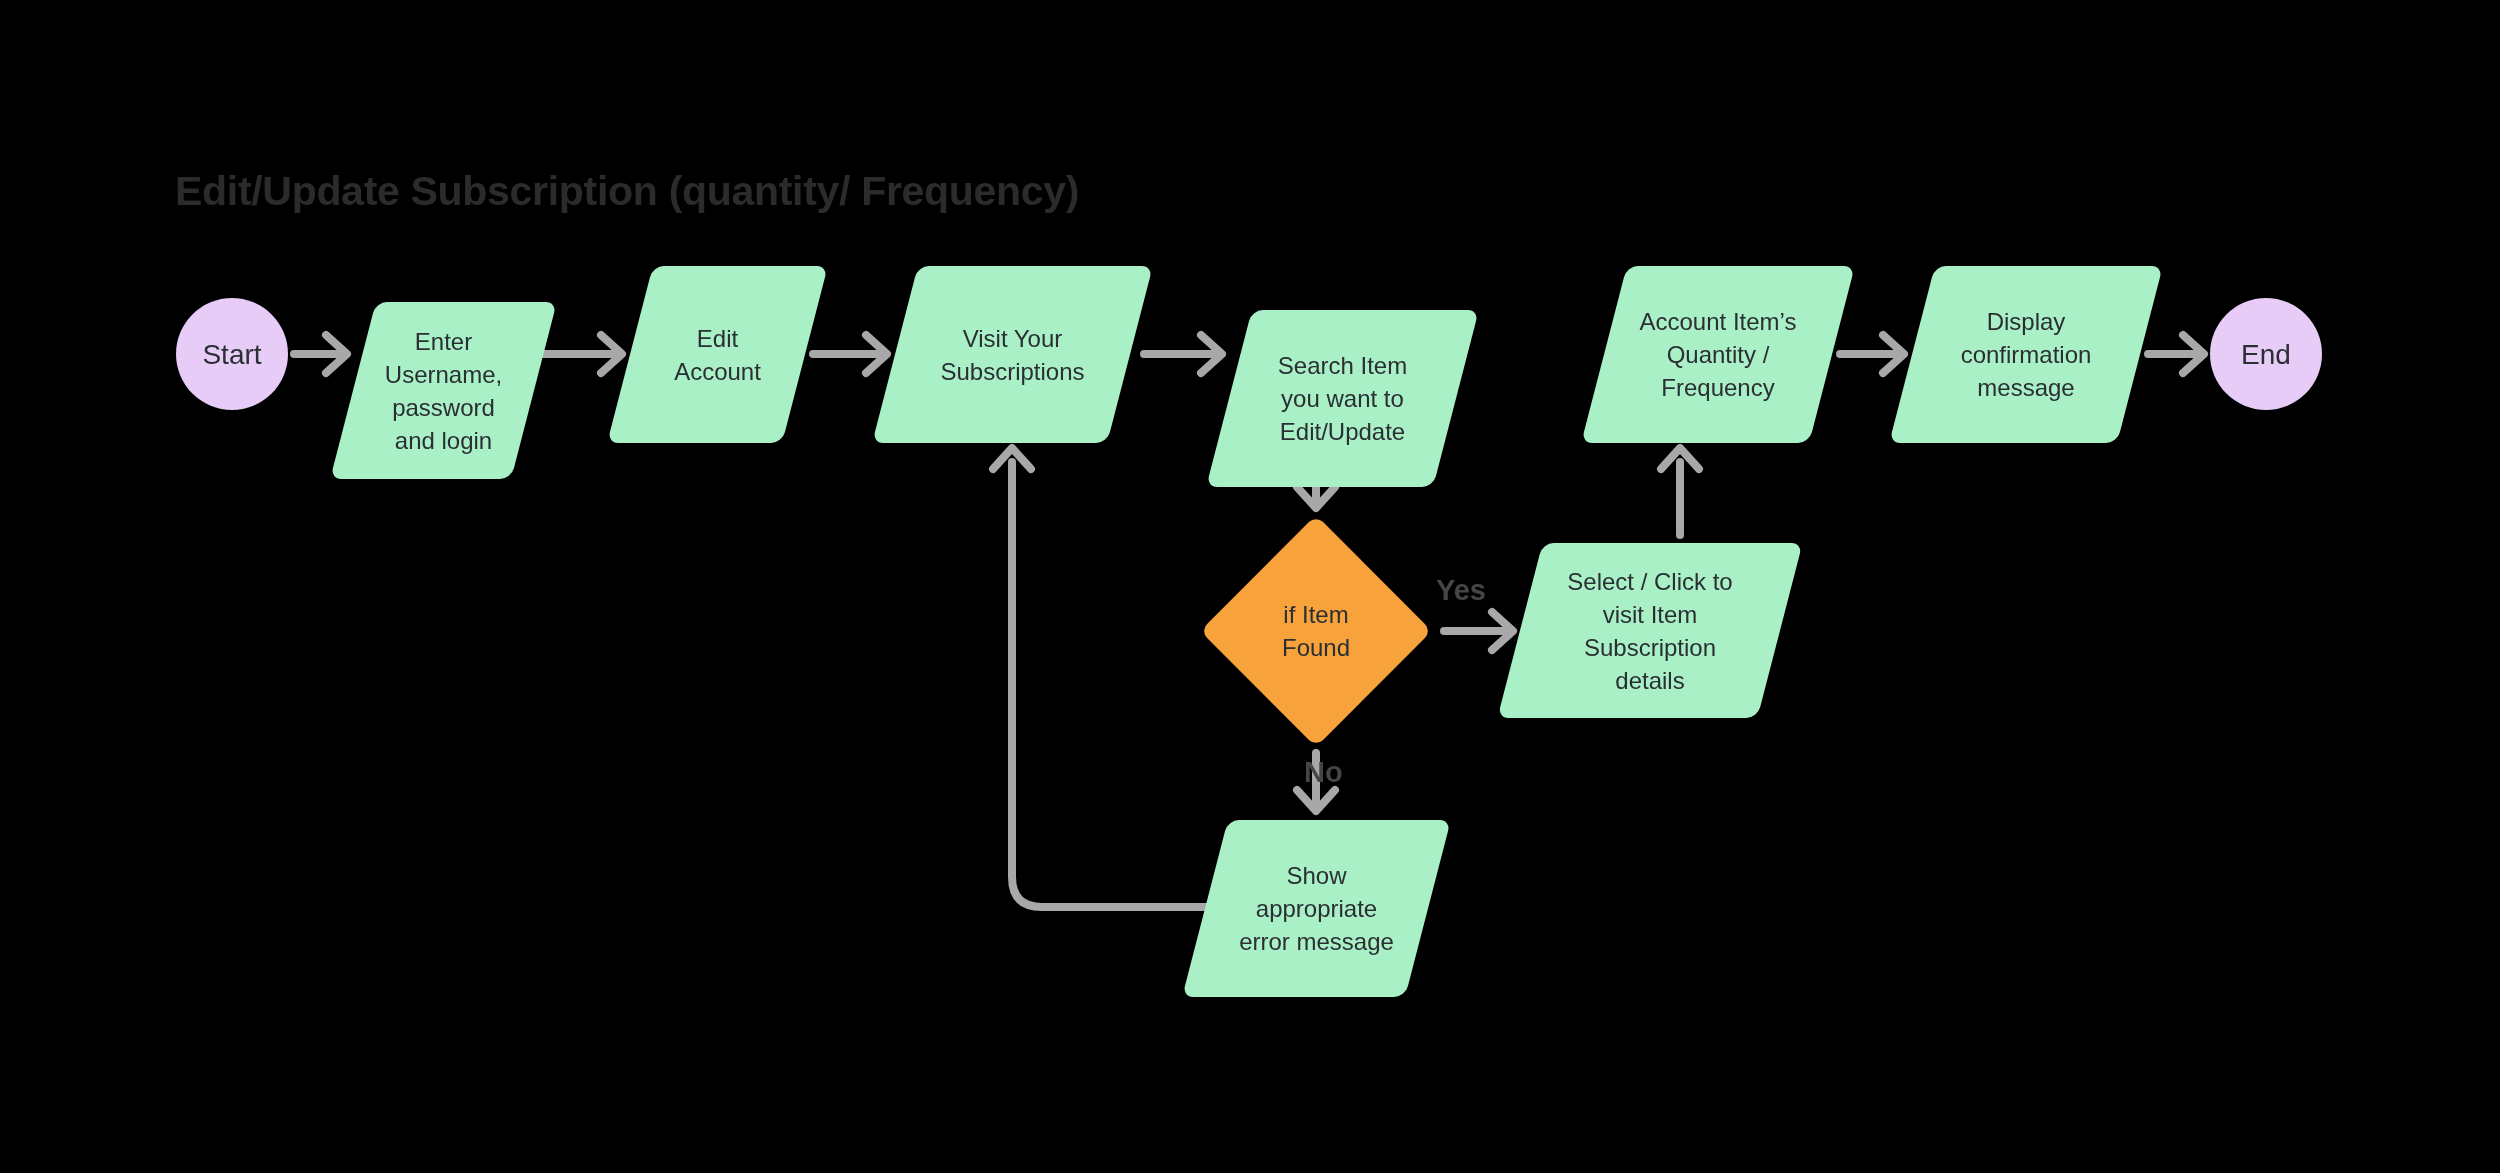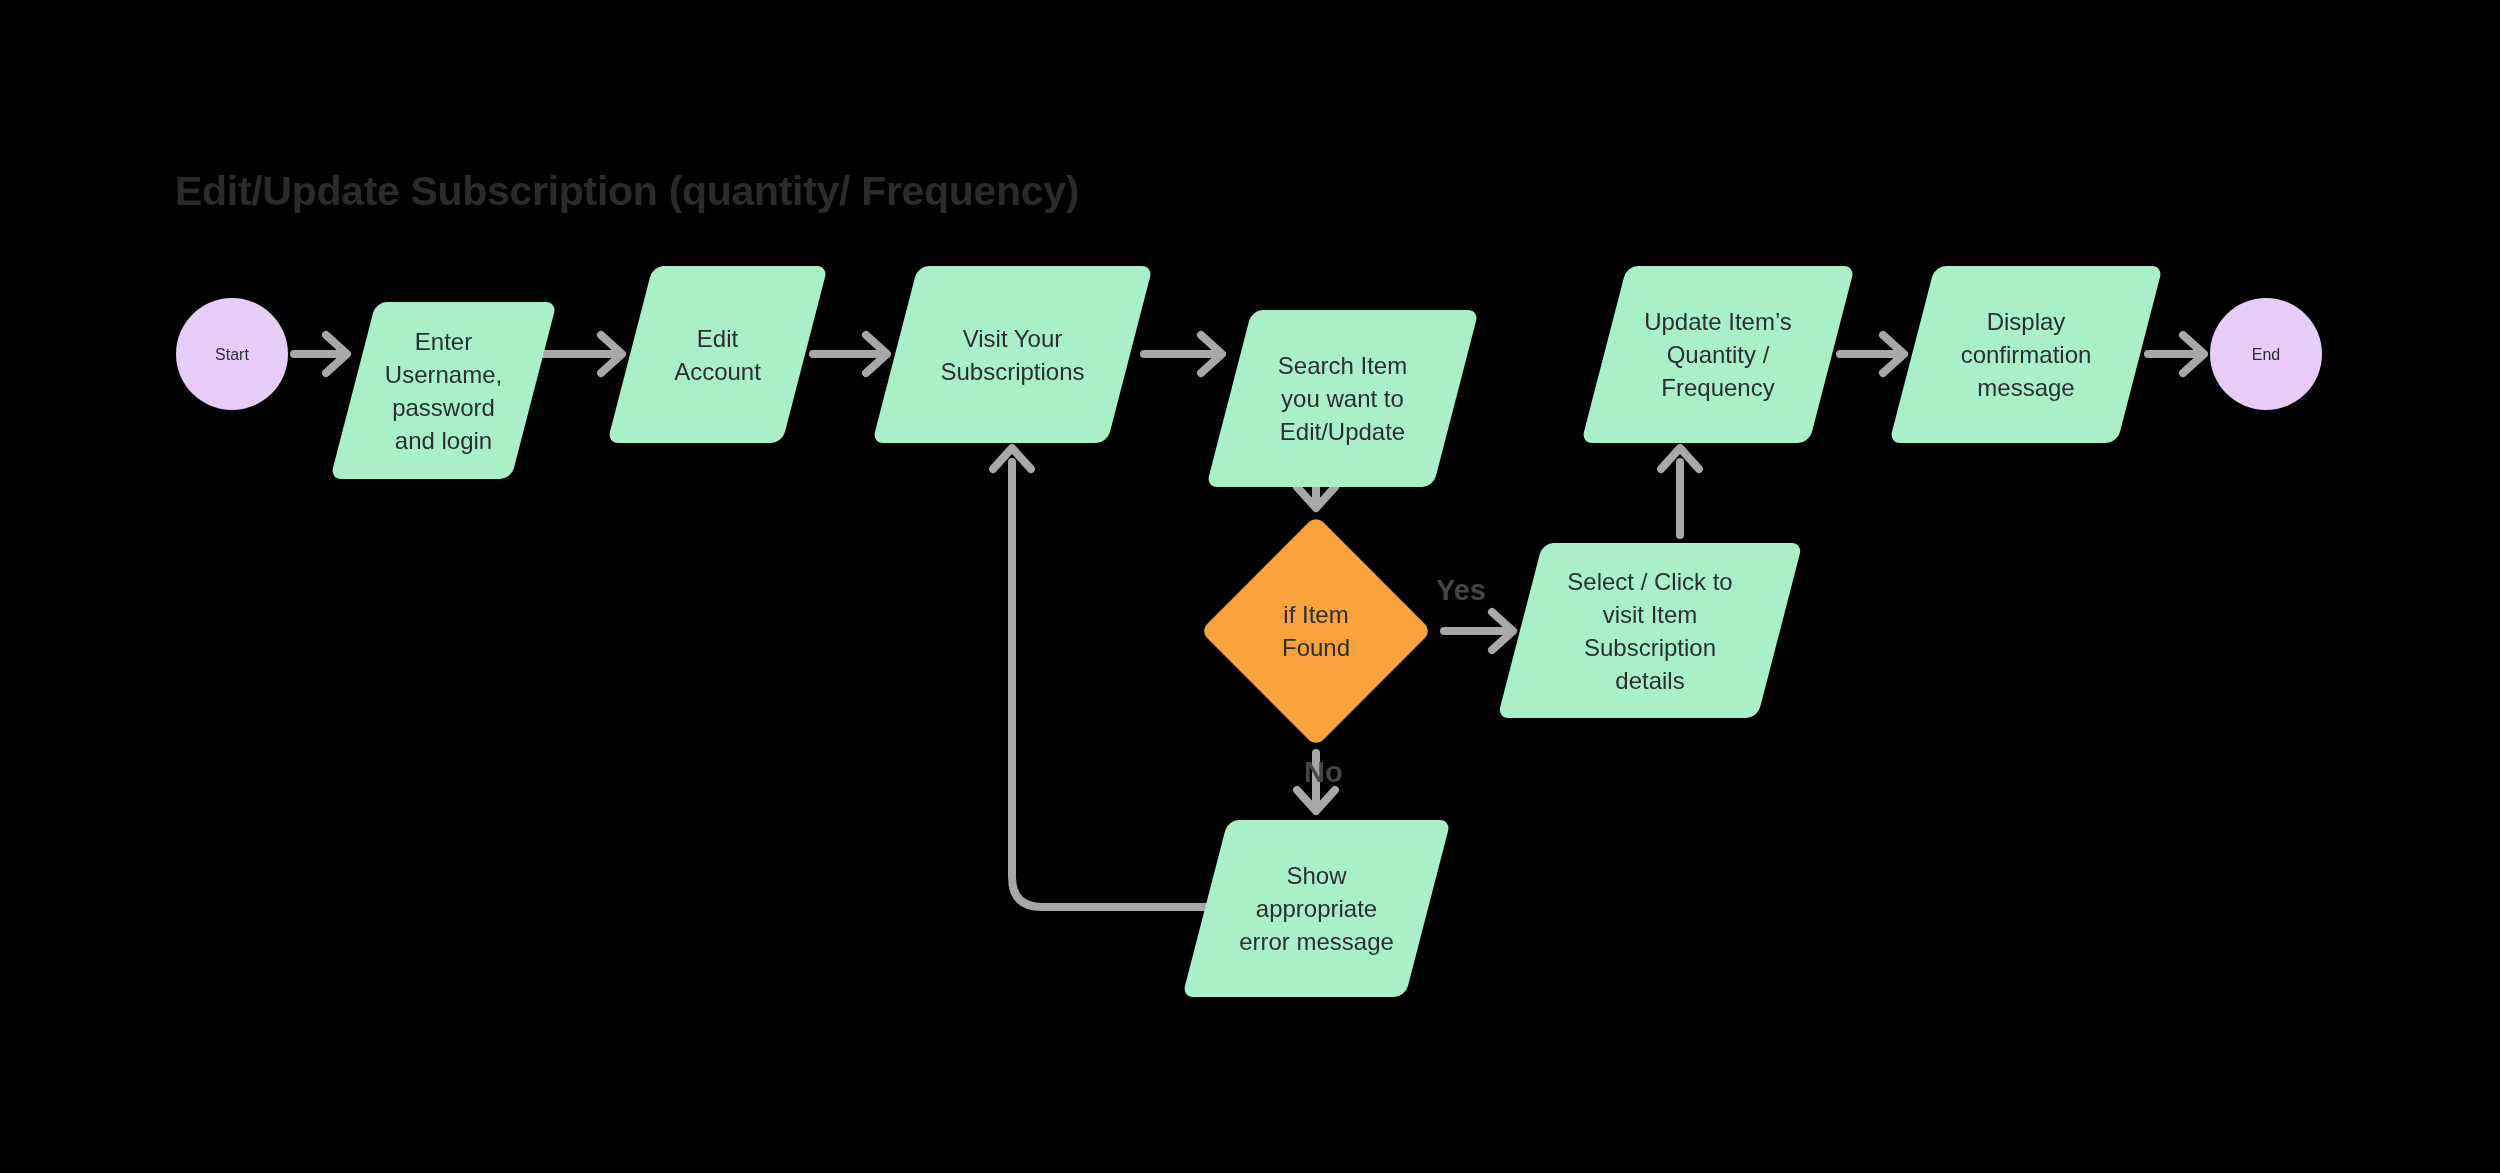--- a/index.html
+++ b/index.html
@@ -58,21 +58,21 @@
     font-size: 24px;
     line-height: 33px;
     font-weight: 500;
     color: var(--node-text);
     z-index: 2;
   }
   .node.circle {
     border-radius: 50%;
     background: var(--purple);
   }
-  .node.circle .node-label { font-size: 16px; }
+  .node.circle .node-label { font-size: 28px; }
   .para-bg {
     position: absolute;
     inset: 0;
     background: var(--green);
     transform: skewX(-14.5deg);
     border-radius: 11px;
     z-index: 1;
   }
   .diamond-bg {
     position: absolute;
@@ -139,21 +139,21 @@
 
   <div class="node para" style="left:1229px; top:266px; width:227px; height:177px;margin-top:44px;">
     <div class="para-bg"></div>
     <div class="node-label">Search Item
 you want to
 Edit/Update</div>
   </div>
 
   <div class="node para" style="left:1604px; top:266px; width:228px; height:177px;">
     <div class="para-bg"></div>
-    <div class="node-label">Update Item’s
+    <div class="node-label">Account Item’s
 Quantity /
 Frequency</div>
   </div>
 
   <div class="node para" style="left:1912px; top:266px; width:228px; height:177px;">
     <div class="para-bg"></div>
     <div class="node-label">Display
 confirmation
 message</div>
   </div>

